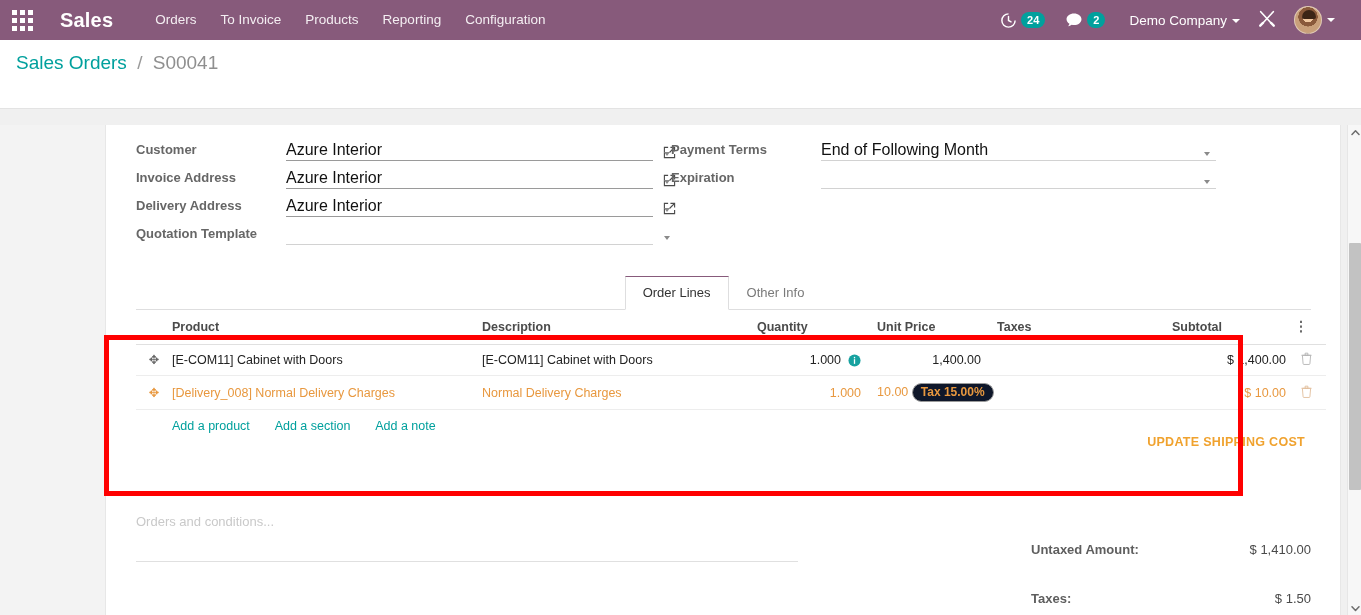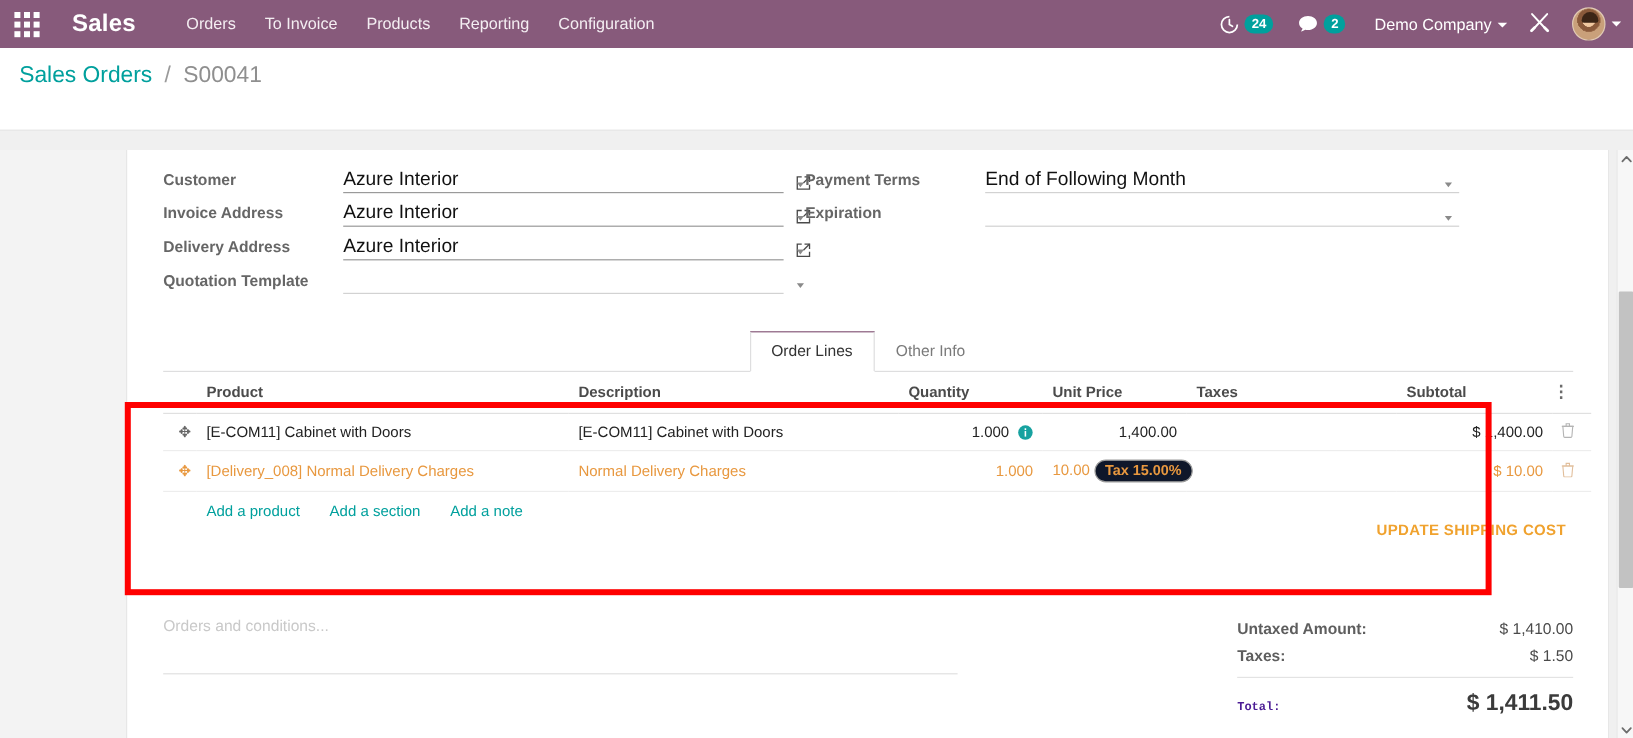--- a/index.html
+++ b/index.html
@@ -29,21 +29,21 @@
     font-size: 20px; font-weight: bold; letter-spacing: .2px;
     padding: 0 12px 0 16px; cursor: pointer;
   }
   .menu { display: flex; align-items: center; height: 100%; margin-left: 18px; }
   .menu a {
     color: #f4eef2; font-size: 13.5px; text-decoration: none;
     padding: 0 12px; line-height: 40px; white-space: nowrap;
   }
   .nav-right {
     margin-left: auto; display: flex; align-items: center;
-    height: 100%; padding-right: 10px;
+    height: 100%; padding-right: 26px;
   }
   .nav-sys { display: flex; align-items: center; padding: 0 10px; cursor: pointer; position: relative; }
   .nav-sys svg { display: block; }
   .badge {
     background: #00A09D; color: #fff; font-size: 11px; font-weight: bold;
     border-radius: 10px; padding: 1px 6px; margin-left: 4px; line-height: 14px;
   }
   .company { font-size: 13.5px; padding: 0 8px 0 14px; cursor: pointer; white-space: nowrap; }
   .caret {
     display: inline-block; width: 0; height: 0; margin-left: 5px;
@@ -176,21 +176,21 @@
   }
 
   
   .footer { position: absolute; left: 30px; top: 385px; width: 1175px; display: flex; }
   .terms {
     width: 680px; padding-top: 4px;
   }
   .terms .placeholder { color: #c9c9c9; font-size: 13px; cursor: text; }
   .terms .rule { border-bottom: 1px solid #e0e0e0; margin-top: 32px; width: 662px; }
   .totals { margin-left: auto; width: 280px; padding-top: 2px; }
-  .totals .trow { display: flex; justify-content: space-between; align-items: baseline; padding: 4px 0; }
+  .totals .trow { display: flex; justify-content: space-between; align-items: baseline; padding: 4px 0; margin-top: 26px; }
   .totals .tlabel { font-size: 13px; font-weight: bold; color: #5e5e5e; }
   .totals .tval { font-size: 13px; color: #4a4a4a; }
   .totals .sep { border-top: 1px solid #e3e3e3; margin: 6px 0 4px 0; }
   .totals .trow.grand { padding-top: 7px; }
   .totals .grand .tlabel { font-size: 10px; color: #4c1d95; font-family: Liberation Mono, monospace; }
   .totals .grand .tval { font-size: 19px; font-weight: bold; color: #3b3b3b; }
 
   
   .annot {
     position: absolute; left: 104px; top: 335px; width: 1139px; height: 161px;

